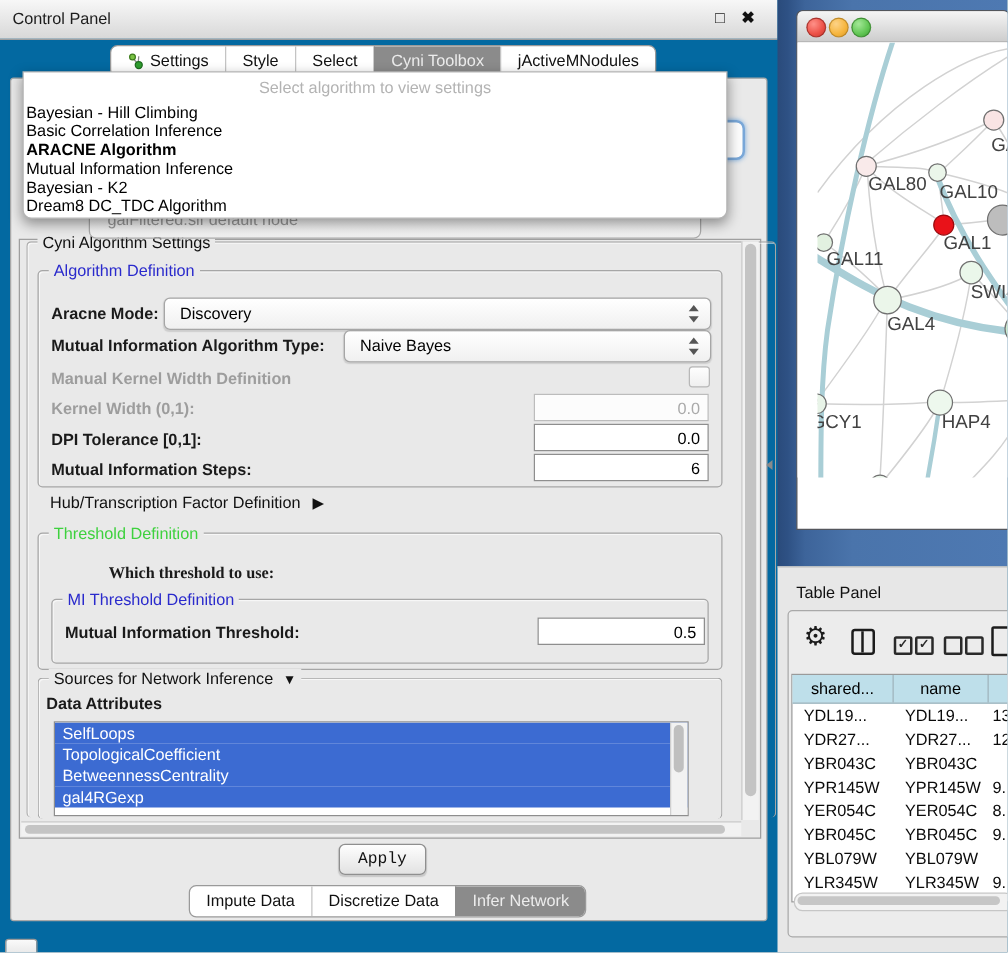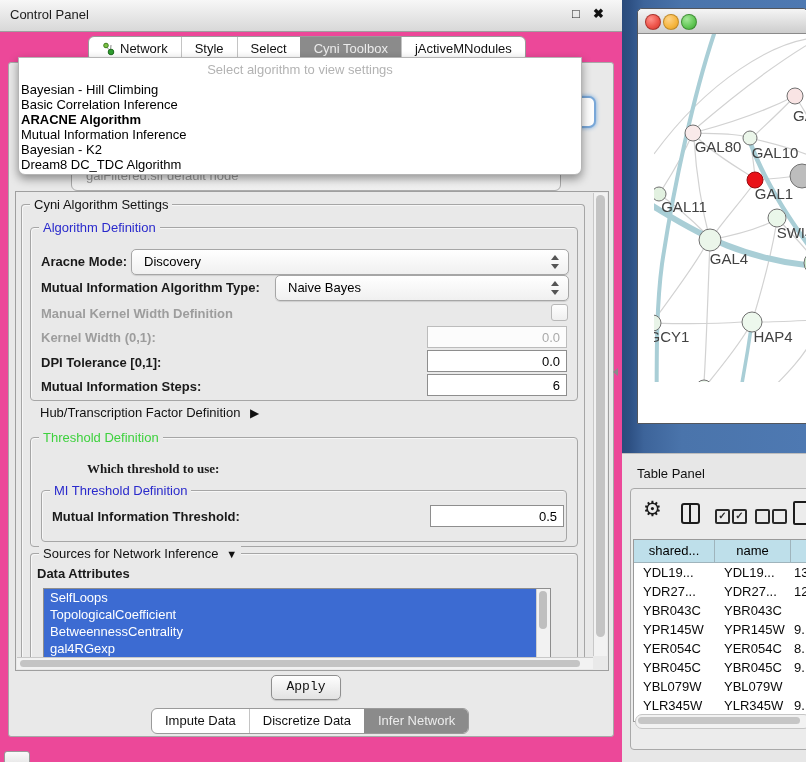--- a/index.html
+++ b/index.html
@@ -1,16 +1,16 @@
 <!DOCTYPE html>
 <html><head>
 <meta charset="utf-8">
 <style>
   html,body{margin:0;padding:0;background:#d6d6d6;}
-  .screen{position:relative;width:806px;height:762px;background:#ec4899;overflow:hidden;
+  .screen{position:relative;width:806px;height:762px;background:#0369a1;overflow:hidden;
           font-family:"Liberation Sans",sans-serif;color:#111;}
   
   .cp-titlebar{position:absolute;left:0;top:0;width:622px;height:31px;
     background:linear-gradient(#f7f7f7,#d8d8d8);border-bottom:1px solid #9f9f9f;}
   .cp-title{position:absolute;left:10px;top:7px;font-size:13px;color:#1c1c1c;}
   .cp-float{position:absolute;left:572px;top:6px;font-size:13px;font-weight:bold;color:#222;cursor:default;}
   .cp-close{position:absolute;left:593px;top:6px;font-size:13px;font-weight:bold;color:#111;cursor:default;}
   
   .tabstrip{position:absolute;display:flex;height:24px;border:1px solid #9a9a9a;border-radius:6px;
     background:#fff;overflow:hidden;font-size:13px;line-height:24px;}
@@ -36,21 +36,21 @@
   .pp-item{font-size:13px;line-height:15px;color:#000;white-space:nowrap;}
   .pp-item.sel{font-weight:bold;}
   
   .scrollpane{position:absolute;left:6px;top:128px;width:592px;height:478px;
     border:1px solid #9f9f9f;background:#e9e9e9;}
   .group{position:absolute;border:1px solid #a6a6a6;border-radius:4px;
     box-shadow:inset 1px 1px 0 rgba(255,255,255,.65);}
   .legend{position:absolute;top:-8px;left:8px;background:#e9e9e9;padding:0 4px;font-size:13px;white-space:nowrap;}
   .legend.blue{color:#2a2acc;}
   .legend.green{color:#3ed13e;}
-  .g-cas{left:5px;top:12px;width:562px;height:460px;border-bottom:none;}
+  .g-cas{left:5px;top:1px;width:562px;height:460px;border-bottom:none;padding-left:36px;}
   .g-algdef{left:8px;top:22px;width:546px;height:172px;}
   .g-thresh{left:8px;top:232px;width:546px;height:108px;}
   .g-mithresh{left:10px;top:52px;width:524px;height:50px;}
   .g-sources{left:8px;top:348px;width:546px;height:112px;border-bottom:none;}
   .lbl{position:absolute;font-size:13px;font-weight:bold;color:#1a1a1a;white-space:nowrap;}
   .lbl.dis{color:#9d9d9d;}
   
   .combo{position:absolute;height:24px;border:1px solid #a6a6a6;border-radius:5px;
     background:linear-gradient(#ffffff,#f0f0f0);box-shadow:0 1px 1px rgba(0,0,0,.12);}
   .combo .ctext{position:absolute;left:12px;top:4px;font-size:13px;color:#000;}
@@ -138,21 +138,21 @@
   </div>
 
   <div class="tabstrip top">
     <div class="tab">
       <svg class="net-icon" viewBox="0 0 13 14">
         <line x1="4.5" y1="5" x2="8.5" y2="9" stroke="#8a8a8a" stroke-width="1"></line>
         <line x1="9" y1="3" x2="8.5" y2="9" stroke="#8a8a8a" stroke-width="1"></line>
         <circle cx="4" cy="3.5" r="2.3" fill="#7ac143" stroke="#3e7d1e" stroke-width="1"></circle>
         <circle cx="9" cy="10" r="2.8" fill="#2f9e2f" stroke="#1e6b1e" stroke-width="1"></circle>
       </svg>
-      <span>Network</span>
+      <span>Settings</span>
     </div>
     <div class="tab">
       <span>Style</span>
     </div>
     <div class="tab">
       <span>Select</span>
     </div>
     <div class="tab sel">
       <span>Cyni Toolbox</span>
     </div>

